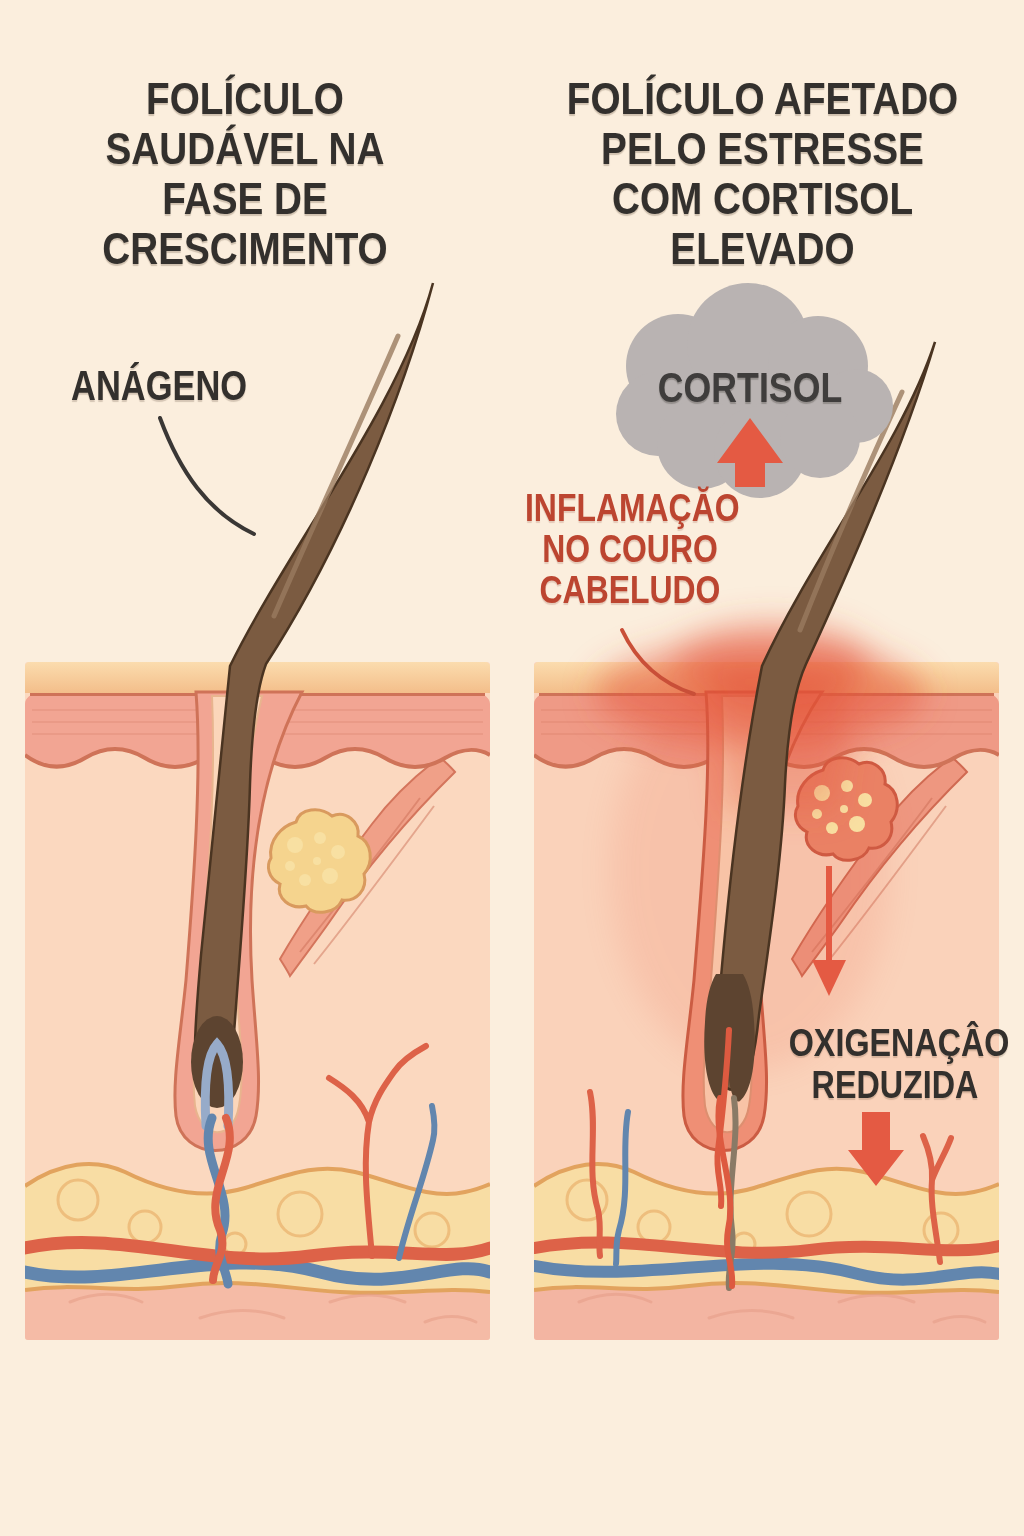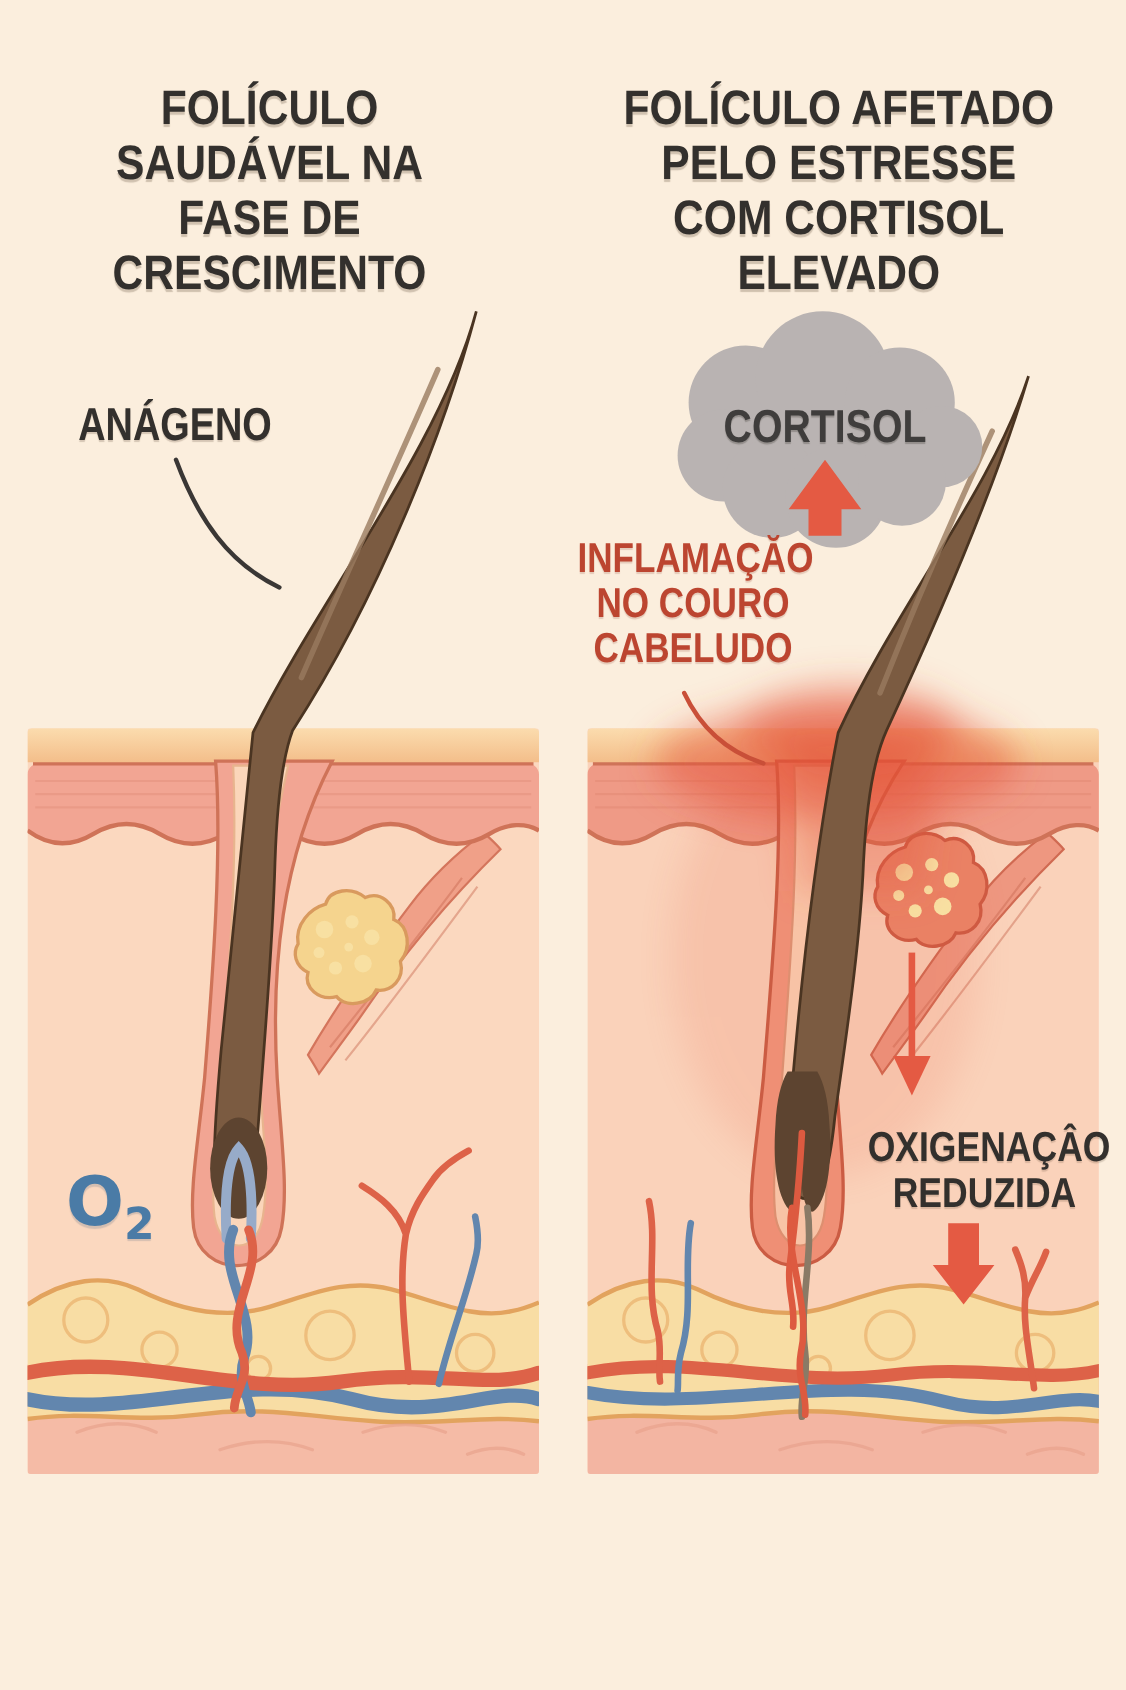--- a/index.html
+++ b/index.html
@@ -222,17 +222,16 @@
 FASE DE CRESCIMENTO</div>
 <div class="txt title title-right">FOLÍCULO AFETADO
 PELO ESTRESSE
 COM CORTISOL
 ELEVADO</div>
 <div class="txt anageno">ANÁGENO</div>
 <div class="txt cortisol">CORTISOL</div>
 <div class="txt inflamacao">INFLAMAÇĂO
 NO COURO
 CABELUDO</div>
-<div class="txt o2"><span>O</span><span class="sub">2</span></div>
 <div class="txt oxigenacao">OXIGENAÇÂO
 REDUZIDA</div>
 
 </div>
 
 </body></html>

